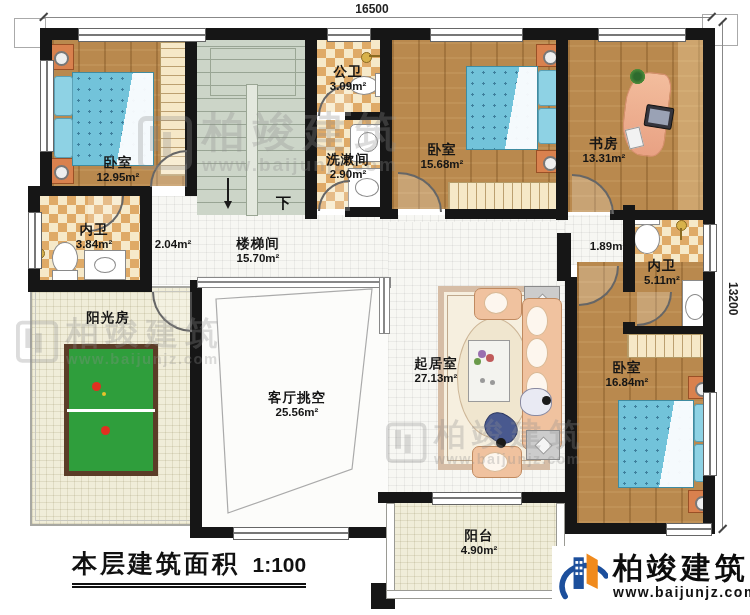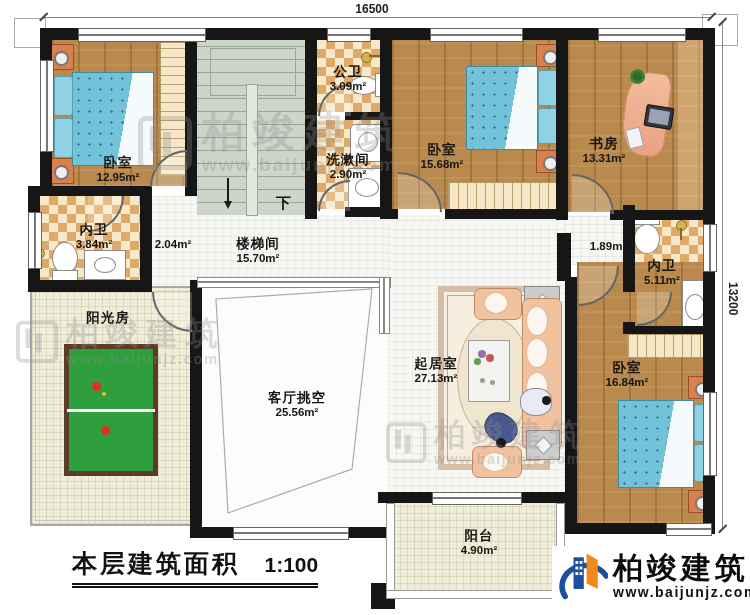--- a/index.html
+++ b/index.html
@@ -85,21 +85,21 @@
   .wm{position:absolute;z-index:35;display:flex;align-items:center;gap:10px;color:#8f8f8f;opacity:.30;transform-origin:0 0;pointer-events:none;white-space:nowrap}
   .wm .ic{width:44px;height:44px;border:5px solid #8f8f8f;border-radius:8px;position:relative;flex:0 0 auto}
   .wm .ic::after{content:"";position:absolute;left:7px;top:5px;width:8px;height:25px;background:#8f8f8f;box-shadow:13px 6px 0 #8f8f8f}
   .wm .t1{font-size:42px;font-weight:bold;letter-spacing:9px;line-height:1.05}
   .wm .t2{font-size:19px;font-weight:bold;letter-spacing:2px}
   
   .tb{position:absolute;left:72px;top:547px;z-index:50}
   .tb .ul{display:inline-block;border-bottom:2px solid #111;padding-bottom:3px;position:relative}
   .tb .ul::after{content:"";position:absolute;left:0;right:0;bottom:-5px;border-bottom:2px solid #111}
   .tb .t{font-size:25px;font-weight:bold;letter-spacing:3px}
-  .tb .s{font-size:21px;font-weight:bold;margin-left:20px}
+  .tb .s{font-size:21px;font-weight:bold;margin-left:8px}
   .notes{position:absolute;left:244px;top:546px;z-index:50;font-size:12.5px;font-weight:bold;line-height:1.55}
   
   .logo{position:absolute;left:552px;top:546px;z-index:55;display:flex;align-items:center;gap:5px;background:#fff;padding:2px}
   .logo .nm{font-size:30px;font-weight:900;letter-spacing:4px;line-height:1.1;color:#0c0c0c}
   .logo .st{font-size:14px;font-weight:bold;letter-spacing:1.5px;color:#111}
 </style>
 </head>
 <body>
 
 <div id="plan">

